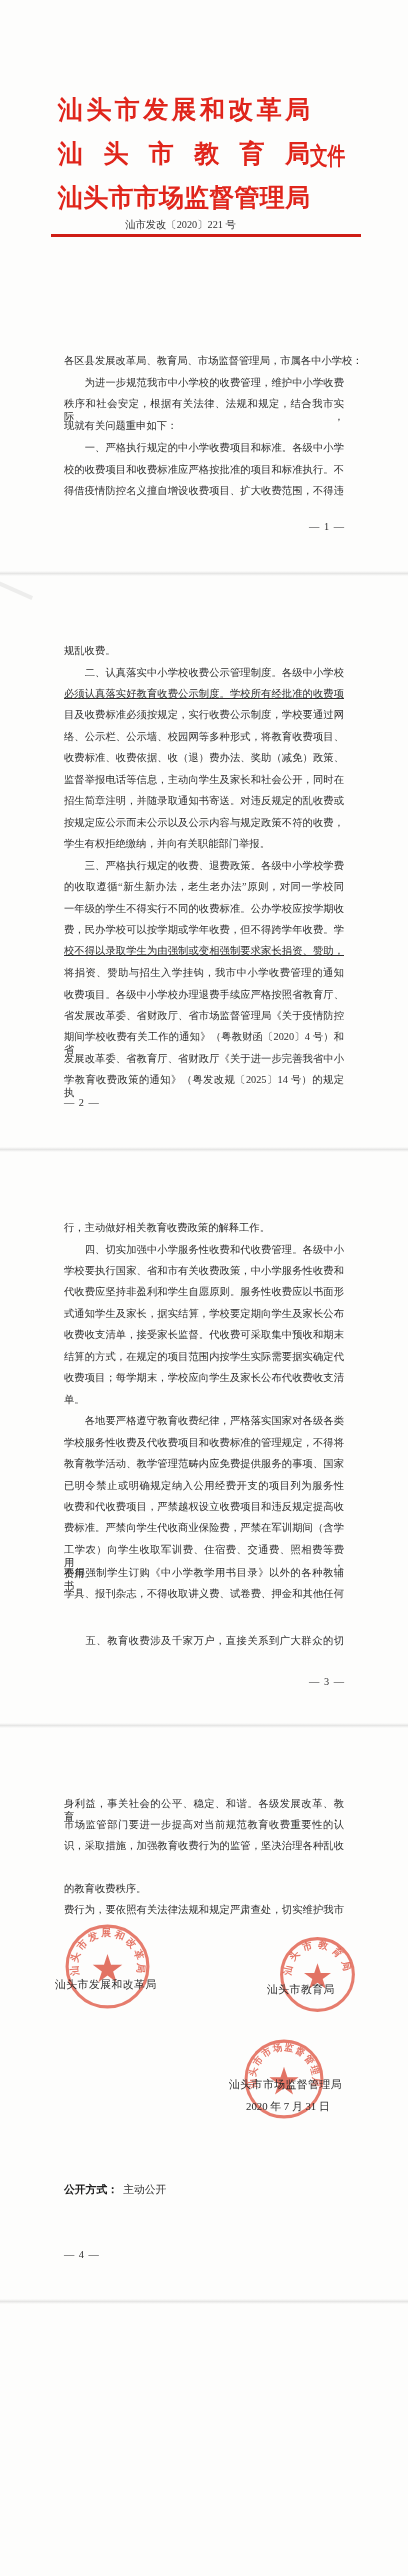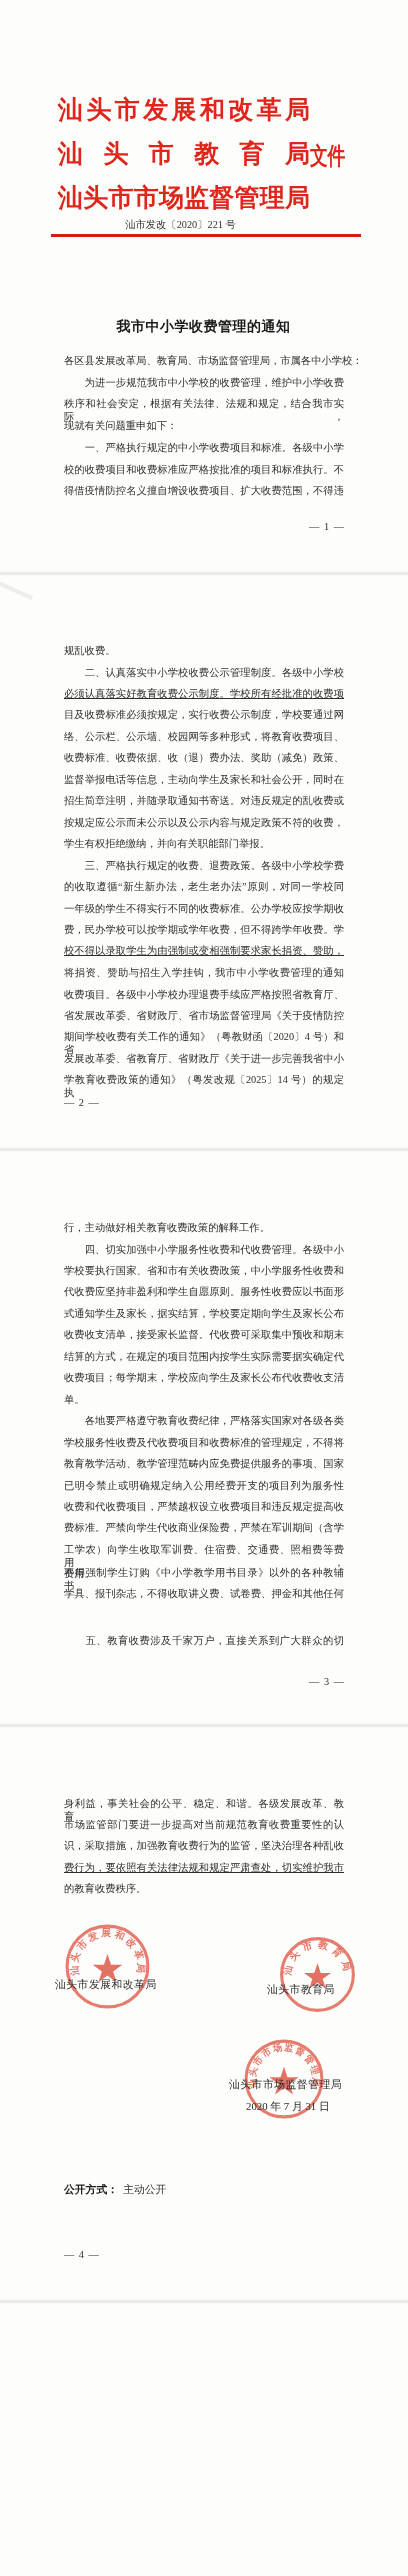--- a/index.html
+++ b/index.html
@@ -50,21 +50,20 @@
 
   <div class="agency-block">
     <div class="agency-line">汕头市发展和改革局</div>
     <div class="agency-line">汕头市教育局</div>
     <div class="agency-line">汕头市市场监督管理局</div>
   </div>
   <div class="doc-suffix">文件</div>
   <div class="doc-number">汕市发改〔2020〕221 号</div>
   <div class="red-rule"></div>
 
-  <div class="title-line" style="top:318px;">我市中小学收费管理的通知</div>
 
   <div id="lines-layer">
       <div class="bline" style="top: 354px;">各区县发展改革局、教育局、市场监督管理局，市属各中小学校：</div>
       <div class="bline just" style="top: 376px;">　　为进一步规范我市中小学校的收费管理，维护中小学收费</div>
       <div class="bline just" style="top: 397px;">秩序和社会安定，根据有关法律、法规和规定，结合我市实际，</div>
       <div class="bline" style="top: 419px;">现就有关问题重申如下：</div>
       <div class="bline just" style="top: 441px;">　　一、严格执行规定的中小学收费项目和标准。各级中小学</div>
       <div class="bline just" style="top: 463px;">校的收费项目和收费标准应严格按批准的项目和标准执行。不</div>
       <div class="bline just" style="top: 484px;">得借疫情防控名义擅自增设收费项目、扩大收费范围，不得违</div>
       <div class="bline" style="top: 644px;">规乱收费。</div>
@@ -104,21 +103,21 @@
       <div class="bline just" style="top: 1500px;">收费和代收费项目，严禁越权设立收费项目和违反规定提高收</div>
       <div class="bline just" style="top: 1521px;">费标准。严禁向学生代收商业保险费，严禁在军训期间（含学</div>
       <div class="bline just" style="top: 1543px;">工学农）向学生收取军训费、住宿费、交通费、照相费等费用，</div>
       <div class="bline just" style="top: 1566px;">不得强制学生订购《中小学教学用书目录》以外的各种教辅书、</div>
       <div class="bline just" style="top: 1587px;">学具、报刊杂志，不得收取讲义费、试卷费、押金和其他任何</div>
       <div class="bline" style="top: 1568px; font-family: Liberation Mono, monospace;">费用。</div>
       <div class="bline just" style="top: 1634px;">　　五、教育收费涉及千家万户，直接关系到广大群众的切</div>
       <div class="bline just" style="top: 1797px;">身利益，事关社会的公平、稳定、和谐。各级发展改革、教育、</div>
       <div class="bline just" style="top: 1818px;">市场监管部门要进一步提高对当前规范教育收费重要性的认</div>
       <div class="bline just" style="top: 1839px;">识，采取措施，加强教育收费行为的监管，坚决治理各种乱收</div>
-      <div class="bline just" style="top: 1861px; text-decoration: underline;">费行为，要依照有关法律法规和规定严肃查处，切实维护我市</div>
+      <div class="bline just" style="top: 1903px;">费行为，要依照有关法律法规和规定严肃查处，切实维护我市</div>
       <div class="bline" style="top: 1882px;">的教育收费秩序。</div>
       <div class="pmark pright" style="top: 521px;">— 1 —</div>
       <div class="pmark pleft" style="top: 1097px;">— 2 —</div>
       <div class="pmark pright" style="top: 1676px;">— 3 —</div>
       <div class="pmark pleft" style="top: 2249px;">— 4 —</div>
     </div>
 
   <svg class="seal seal1" width="87" height="87" viewBox="0 0 168 168">
     <circle cx="84" cy="84" r="78" fill="none" stroke="#dd4a36" stroke-width="6" opacity=".82"></circle>
     <polygon points="84,60 90.8,80.7 112.5,80.7 94.9,93.6 101.6,114.3 84,101.5 66.4,114.3 73.1,93.6 55.5,80.7 77.2,80.7" fill="#d94430" opacity=".85"></polygon>

